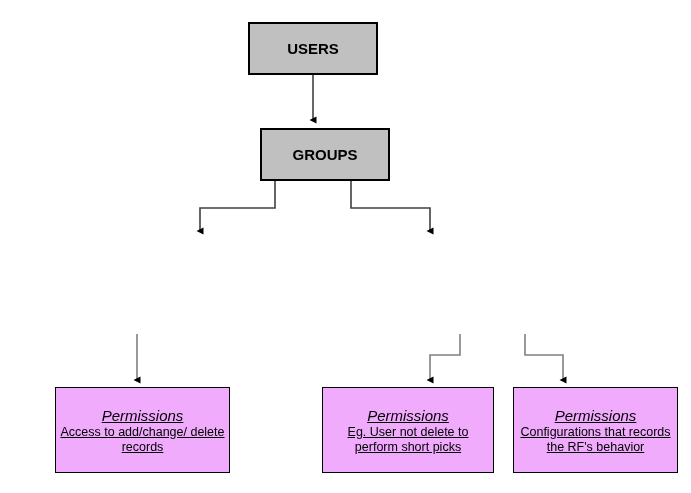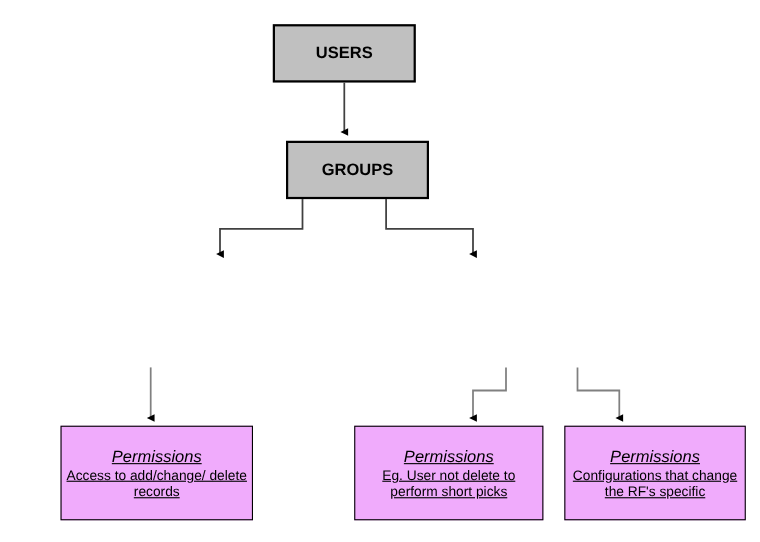--- a/index.html
+++ b/index.html
@@ -107,16 +107,16 @@
     <div class="node-desc">Access to add/change/ delete records</div>
   </div>
 
   <div class="node light" style="left:322px; top:387px; width:172px; height:86px;">
     <div class="node-title">Permissions</div>
     <div class="node-desc">Eg. User not delete to perform short picks</div>
   </div>
 
   <div class="node light" style="left:513px; top:387px; width:165px; height:86px;">
     <div class="node-title">Permissions</div>
-    <div class="node-desc">Configurations that change the RF's specific</div>
+    <div class="node-desc">Configurations that records the RF's behavior</div>
   </div>
 
 </div>
 
 </body></html>

